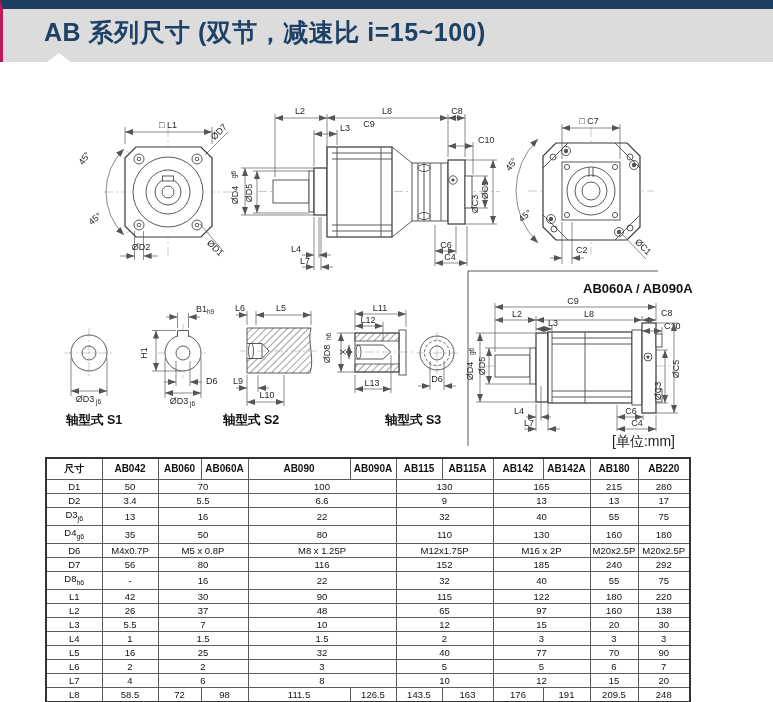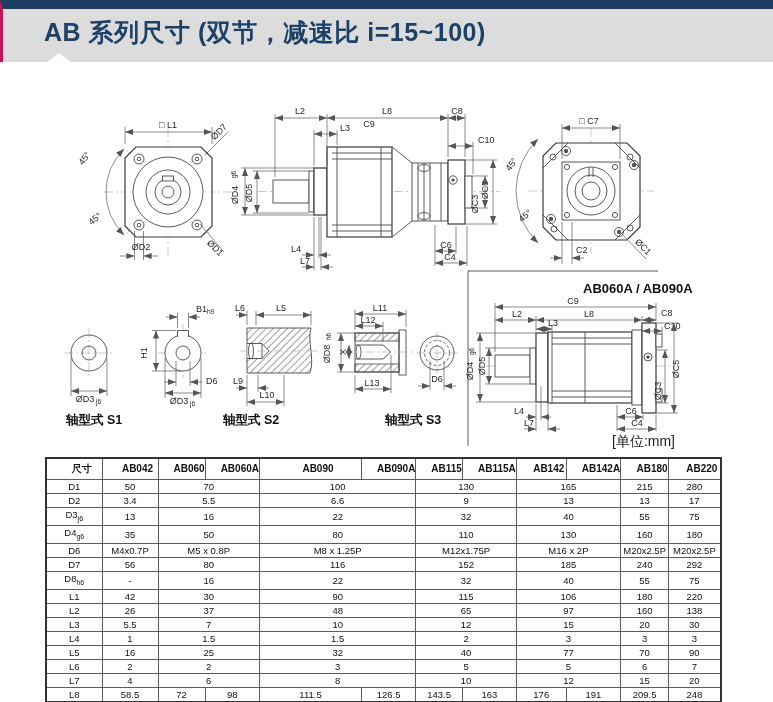--- a/index.html
+++ b/index.html
@@ -26,21 +26,21 @@
   text.cap{font:bold 12.5px "Liberation Sans",sans-serif;fill:#111;}
   text.bt{font:bold 13px "Liberation Sans",sans-serif;fill:#111;}
   .mid{text-anchor:middle;}
   
   .unit{position:absolute;left:612px;top:433px;font-size:14px;color:#222;}
   
   table.dims{position:absolute;left:45px;top:457px;border-collapse:collapse;table-layout:fixed;
              font-size:9.5px;color:#111;background:#fff;}
   table.dims th,table.dims td{border:1px solid #5c5c5c;padding:0;text-align:center;
              white-space:nowrap;overflow:hidden;height:13px;line-height:13px;font-weight:normal;}
-  table.dims thead th{height:20px;line-height:20px;font-weight:bold;font-size:10px;padding-left:15px;}
+  table.dims thead th{height:20px;line-height:20px;font-weight:bold;font-size:10px;}
   table.dims th.rl sub{font-size:7px;}
   table.dims{border:2px solid #333;}
 </style>
 </head>
 <body>
 
 <div class="page">
 
   <div class="hdr">
     <h1>AB 系列尺寸 (双节，减速比 i=15~100)</h1>
@@ -515,21 +515,21 @@
           <td colspan="2">40</td>
           <td colspan="1">55</td>
           <td colspan="1">75</td>
         </tr>
         <tr>
           <th class="rl">L1</th>
           <td colspan="1">42</td>
           <td colspan="2">30</td>
           <td colspan="2">90</td>
           <td colspan="2">115</td>
-          <td colspan="2">106</td>
+          <td colspan="2">122</td>
           <td colspan="1">180</td>
           <td colspan="1">220</td>
         </tr>
         <tr>
           <th class="rl">L2</th>
           <td colspan="1">26</td>
           <td colspan="2">37</td>
           <td colspan="2">48</td>
           <td colspan="2">65</td>
           <td colspan="2">97</td>

